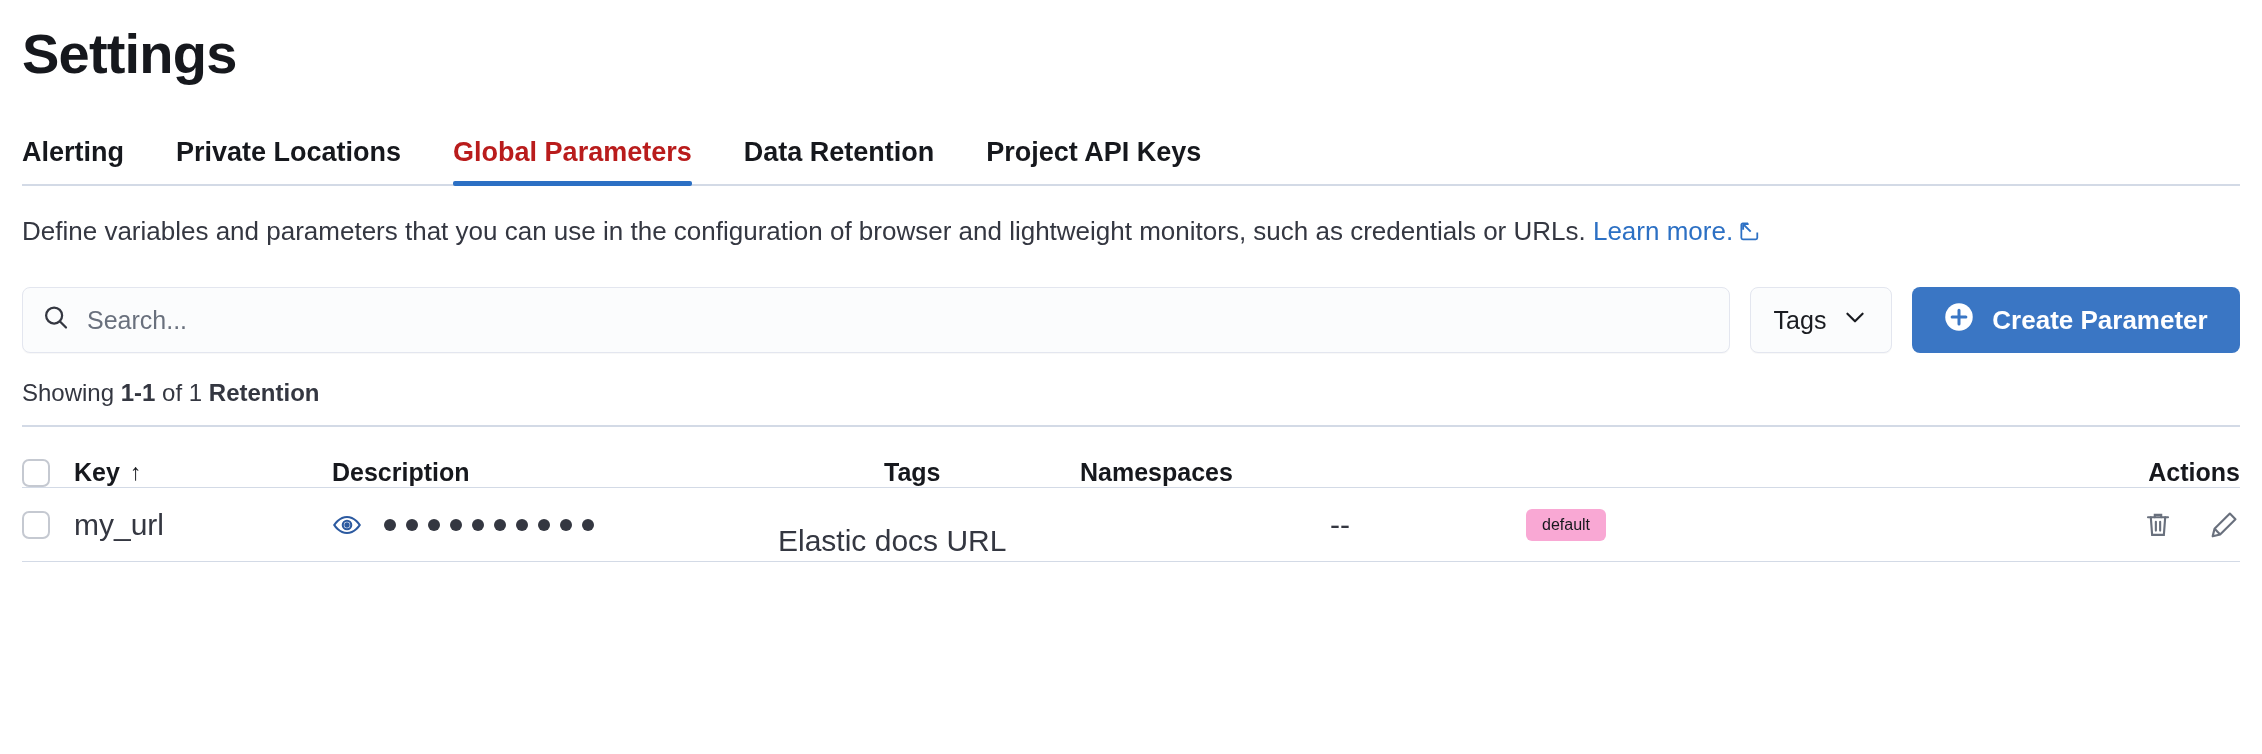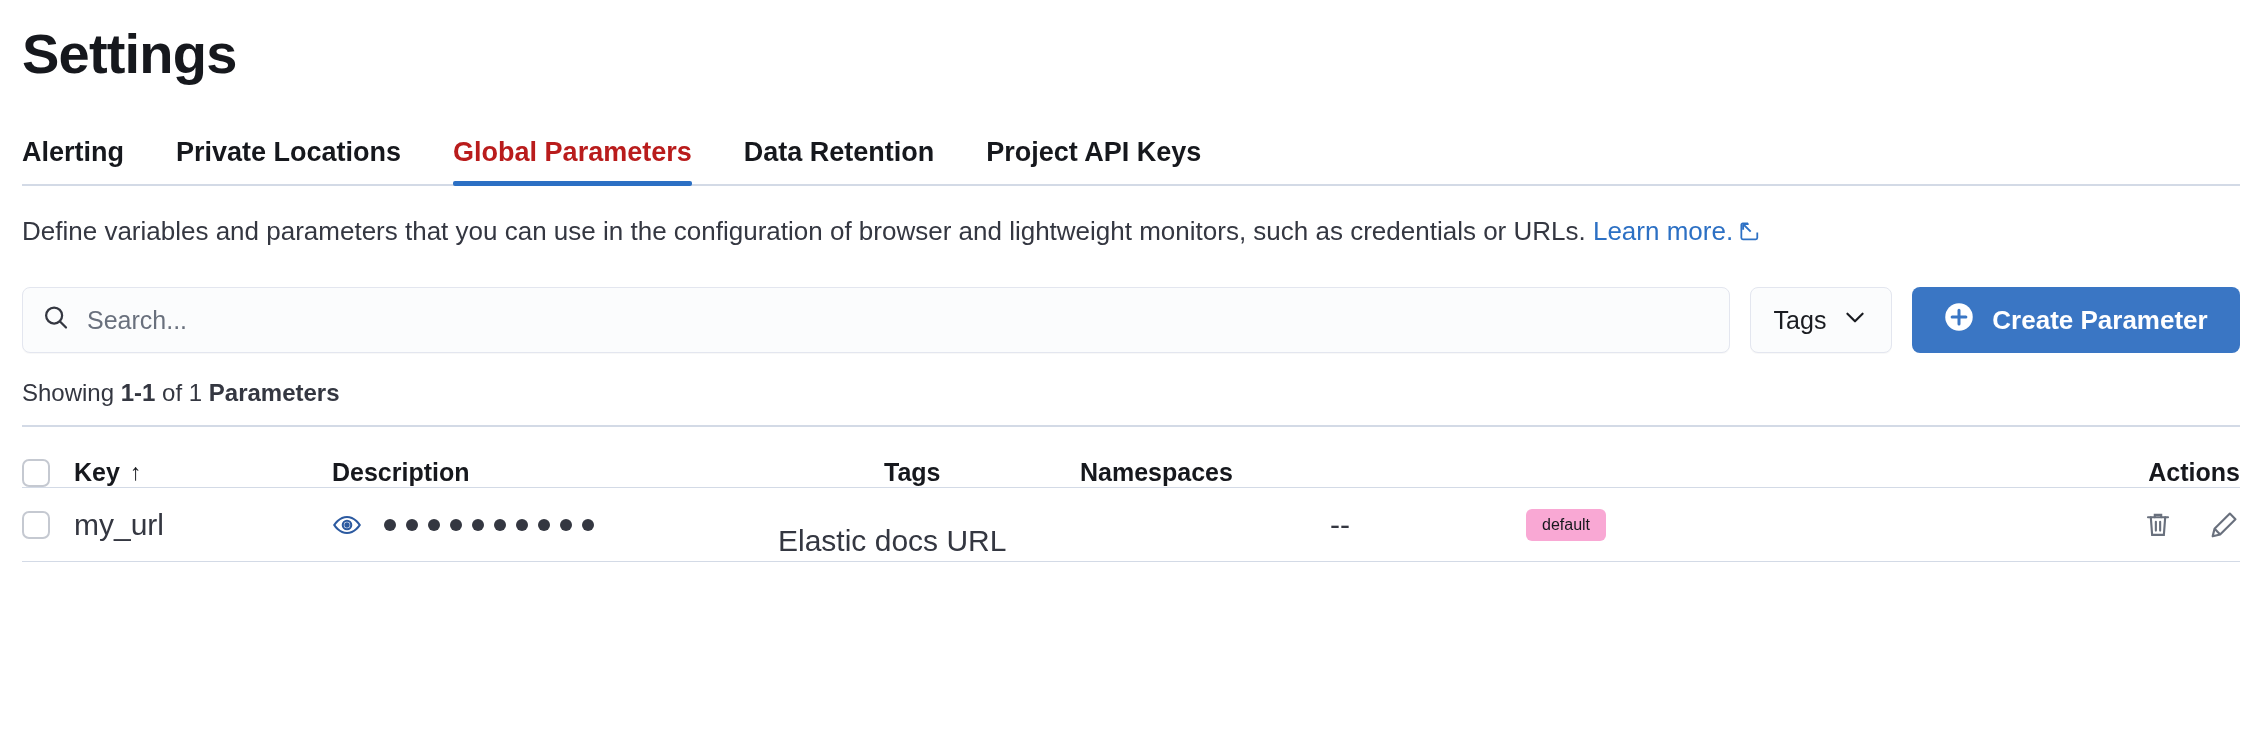--- a/index.html
+++ b/index.html
@@ -277,21 +277,21 @@
           <circle cx="12" cy="12" r="11" fill="#ffffff"></circle>
           <path d="M12 6.5v11M6.5 12h11" stroke="#3a76c4" stroke-width="2.4" stroke-linecap="round"></path>
         </svg>
       </span>
       <span>Create Parameter</span>
     </button>
 
   </div>
 
   <div class="showing">
-    <span>Showing </span><b>1-1</b><span> of 1 </span><b>Parameters</b>
+    <span>Showing </span><b>1-1</b><span> of 1 </span><b>Retention</b>
   </div>
 
   <div class="table">
 
     <div class="trow thead">
       <div class="c-check">
         <span class="checkbox"></span>
       </div>
       <div class="c-key th">
         <span>Key</span>

